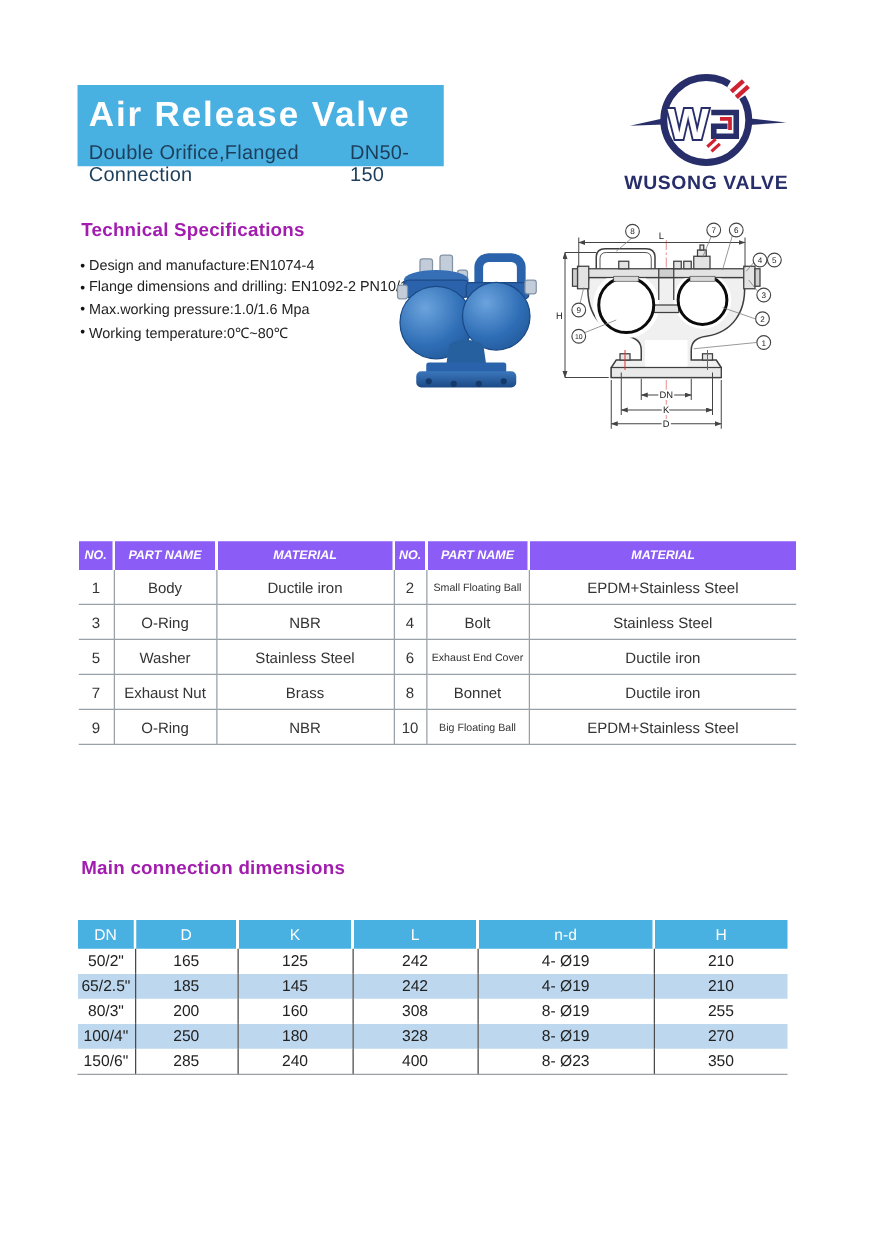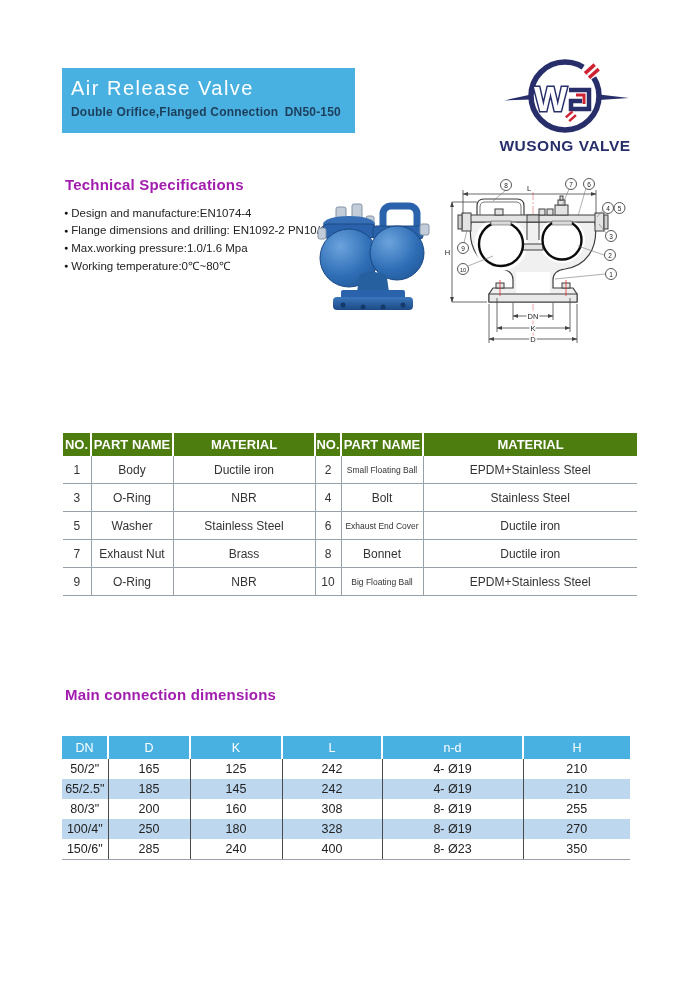--- a/index.html
+++ b/index.html
@@ -2,23 +2,23 @@
 <html><head>
 <meta charset="utf-8">
 <style>
   html,body{margin:0;padding:0;background:#fff;}
   .page{position:relative;width:700px;height:1001px;background:#ffffff;overflow:hidden;
         font-family:"Liberation Sans",sans-serif;margin:0 auto;}
 
   
   .hdr{position:absolute;left:62px;top:68px;width:293px;height:65px;background:#49b1e2;
        box-sizing:border-box;padding:9px 12px 0 9px;}
-  .hdr-title{color:#ffffff;font-size:20px;letter-spacing:1.5px;font-weight:400;line-height:1.1;}
+  .hdr-title{color:#ffffff;font-size:28px;letter-spacing:1.5px;font-weight:700;line-height:1.1;}
   .hdr-sub{display:flex;justify-content:space-between;margin-top:6px;color:#1d3e5a;
-           font-size:12px;font-weight:700;letter-spacing:.2px;}
+           font-size:16px;font-weight:400;letter-spacing:.2px;}
   .hdr-sub .rng{margin-right:2px;}
 
   
   .logo{position:absolute;left:498px;top:46px;width:140px;height:116px;}
 
   
   .sec{position:absolute;color:#a21caf;font-size:15px;font-weight:700;letter-spacing:.2px;}
   .sec.t1{left:65px;top:176px;}
   .sec.t2{left:65px;top:378px;}
   .sec.t3{left:65px;top:686px;}
@@ -28,22 +28,22 @@
   .specs li{height:17.5px;font-size:11.5px;color:#222;display:flex;align-items:center;text-align:center;}
   .specs .blt{font-size:7px;margin-right:3px;color:#111;}
 
   
   .photo{position:absolute;left:305px;top:190px;}
   .draw{position:absolute;left:443px;top:176px;}
 
   
   table{border-collapse:collapse;table-layout:fixed;}
   .ctable{position:absolute;left:63px;top:433px;width:574px;}
-  .ctable th{background:#4d7c0f;color:#fff;font-size:13px;font-weight:700;height:23px;
-             padding:0;text-align:center;border-left:2px solid #fff;overflow:hidden;}
+  .ctable th{background:#8b5cf6;color:#fff;font-size:10px;font-weight:700;height:23px;
+             padding:0;text-align:center;border-left:2px solid #fff;overflow:hidden;font-style:italic;}
   .ctable th:first-child{border-left:none;}
   .ctable td{height:27px;padding:0;text-align:center;font-size:12px;color:#333;
              border-right:1px solid #98a0a8;border-bottom:1px solid #98a0a8;overflow:hidden;}
   .ctable td:last-child{border-right:none;}
   .ctable td.sm{font-size:8.5px;}
 
   .dtable{position:absolute;left:62px;top:736px;width:568px;}
   .dtable th{background:#49b1e2;color:#fff;font-size:12.5px;font-weight:400;height:23px;
              padding:0;text-align:center;border-left:2px solid #fff;overflow:hidden;}
   .dtable th:first-child{border-left:none;}

